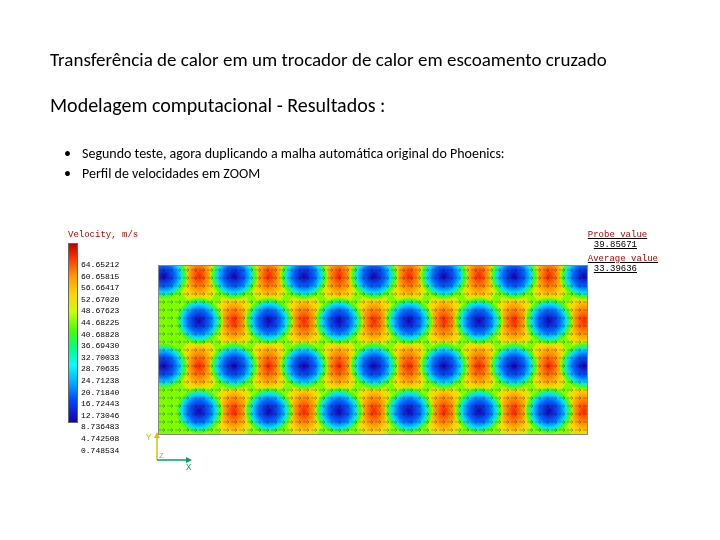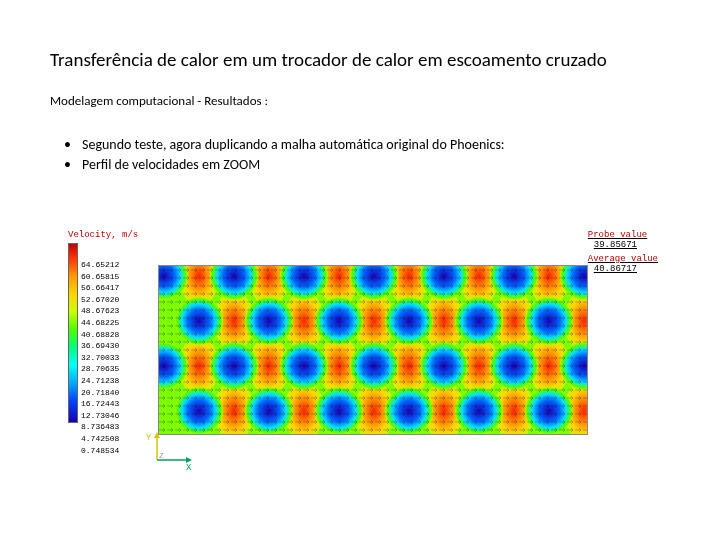--- a/index.html
+++ b/index.html
@@ -14,21 +14,21 @@
   }
   .slide {
     padding: 48px 49px 20px 50px;
   }
   .title {
     font-size: 19px;
     font-weight: 400;
     margin-bottom: 22px;
   }
   .subtitle {
-    font-size: 13px;
+    font-size: 20px;
     font-weight: 400;
     margin-bottom: 28px;
   }
   .bullets {
     list-style: none;
     padding-left: 14px;
     margin-bottom: 12px;
   }
   .bullets li {
     font-size: 14px;
@@ -161,21 +161,21 @@
         <div>4.742508</div>
         <div>0.748534</div>
       </div>
     </div>
   </div>
 
   <div class="probe">
     <div class="lbl">Probe value</div>
     <div class="val">39.85671</div>
     <div class="lbl">Average value</div>
-    <div class="val">40.86717</div>
+    <div class="val">33.39636</div>
   </div>
 
   <div class="contour">
     <svg width="430" height="170" viewBox="0 0 430 170">
       <defs>
         <radialGradient id="tube" cx="50%" cy="50%" r="50%">
           <stop offset="0%" stop-color="#1a00b3"></stop>
           <stop offset="45%" stop-color="#0066ff"></stop>
           <stop offset="70%" stop-color="#00e0ff"></stop>
           <stop offset="90%" stop-color="#55ff00"></stop>

